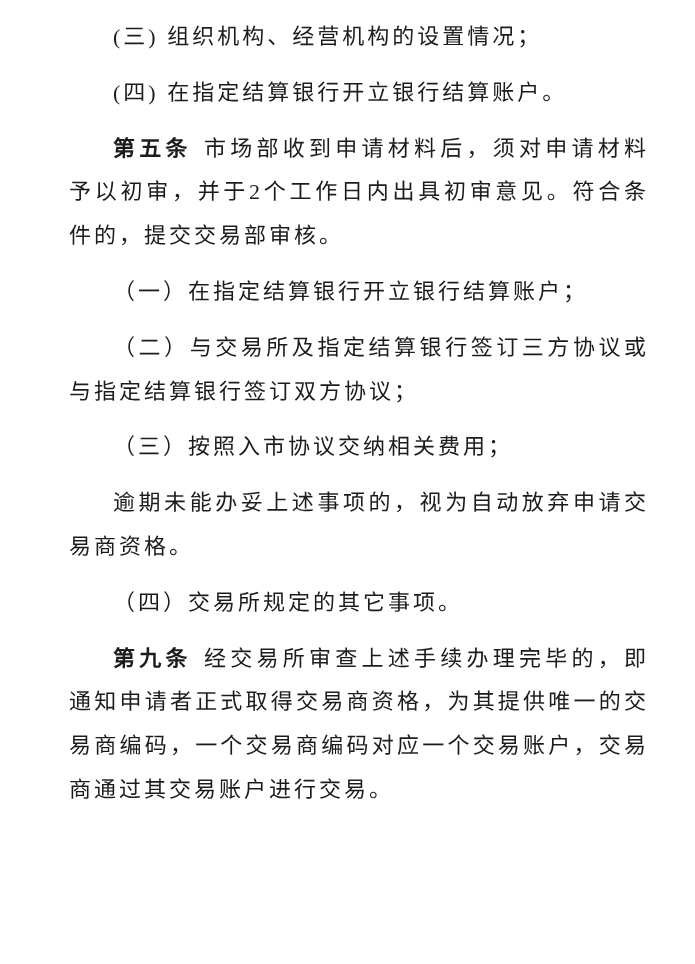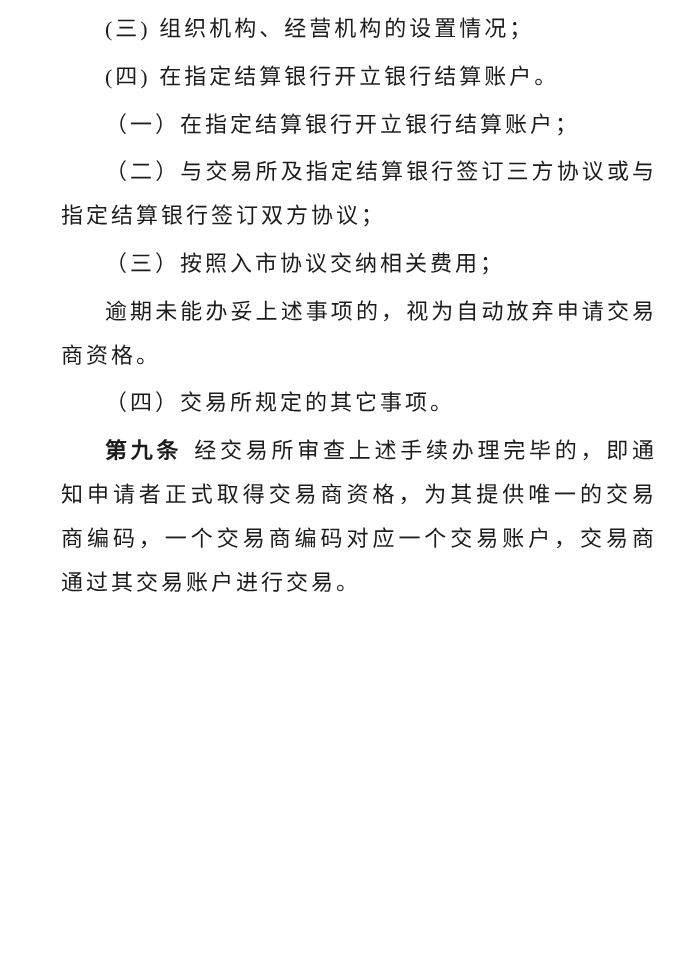--- a/index.html
+++ b/index.html
@@ -17,21 +17,21 @@
     width: 695px;
     height: 964px;
     padding: 3px 34px 0 57px;
     background: #ffffff;
     color: #1c1c1c;
     font-family: "Liberation Serif", "DejaVu Serif", serif;
     font-size: 22px;
     letter-spacing: 3px;
   }
   .doc-page p {
-    margin: 4px;
+    margin: 12px;
     padding: 0;
     text-indent: 2em;
     text-align: justify;
     text-align-last: left;
     line-height: 43.8px;
   }
   .article-label {
     font-weight: 700;
     font-family: "Liberation Sans", "DejaVu Sans", sans-serif;
     margin-right: 0.55em;
@@ -39,20 +39,21 @@
 </style>
 </head>
 <body>
 
 <div class="doc-page">
 
   <p><span>(三) 组织机构、经营机构的设置情况；</span></p>
 
   <p><span>(四) 在指定结算银行开立银行结算账户。</span></p>
 
+  <p><b class="article-label">第五条</b><span>市场部收到申请材料后，须对申请材料予以初审，并于2个工作日内出具初审意见。符合条件的，提交交易部审核。</span></p>
 
 
 
 
   <p><span>（一）在指定结算银行开立银行结算账户；</span></p>
 
   <p><span>（二）与交易所及指定结算银行签订三方协议或与指定结算银行签订双方协议；</span></p>
 
   <p><span>（三）按照入市协议交纳相关费用；</span></p>
 

